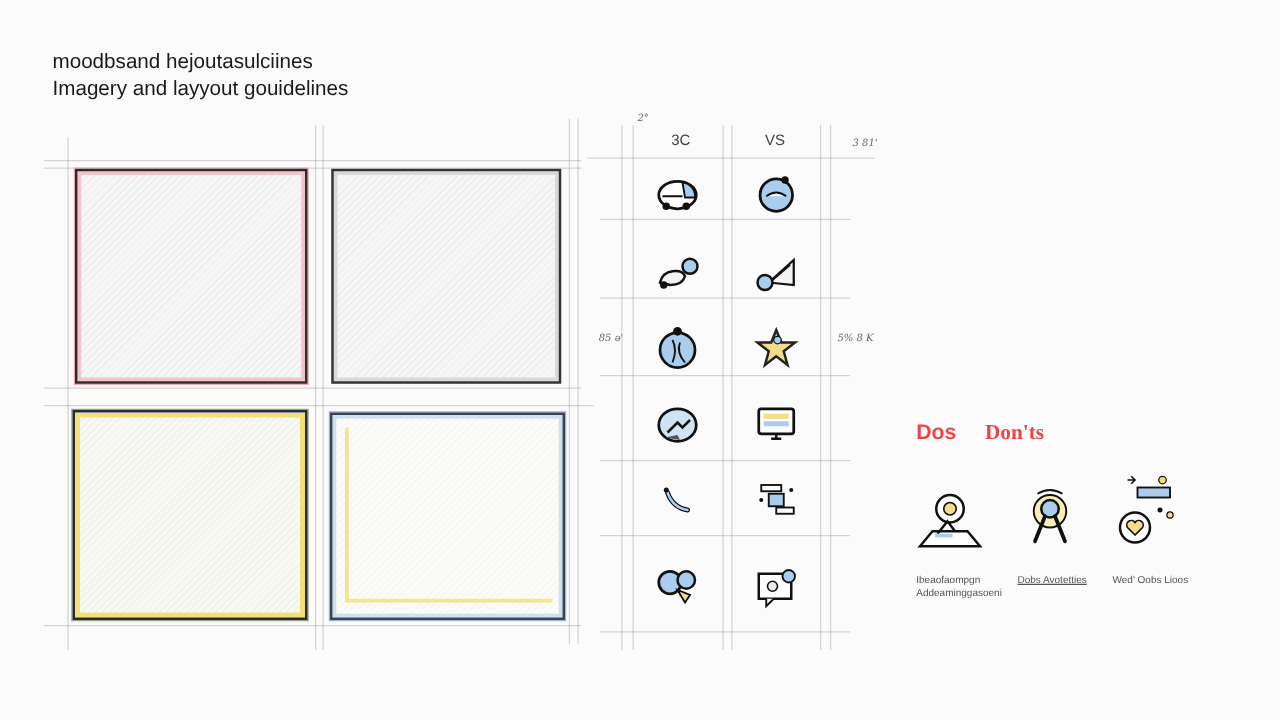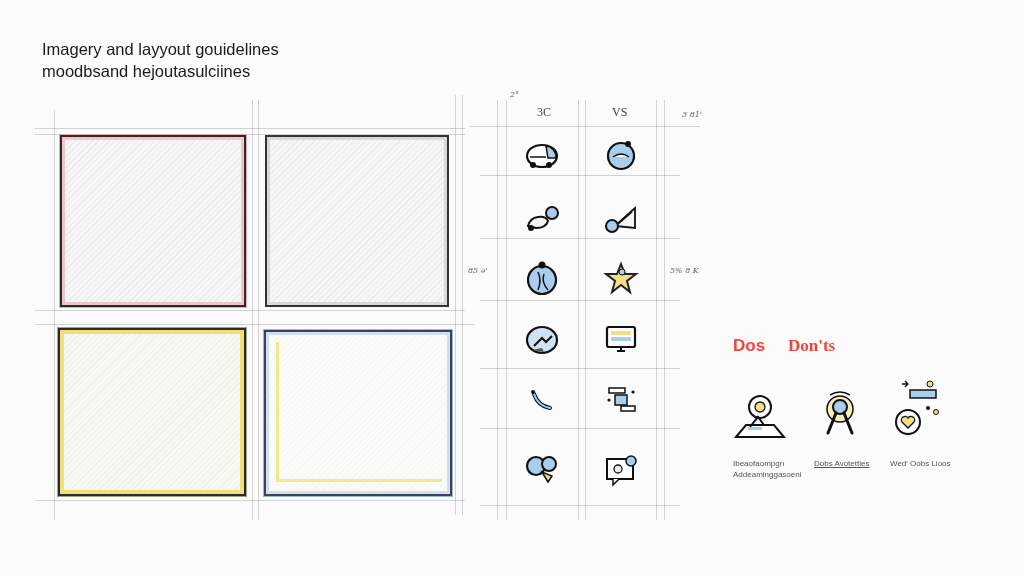--- a/index.html
+++ b/index.html
@@ -14,35 +14,35 @@
     background: repeating-linear-gradient(135deg, rgba(0,0,0,0.045) 0 1px, transparent 1px 4px), #f6f6f6;
   }
   .panel.p-red    { left:60px;  top:135px; width:186px; height:172px; border:2px solid #2b2b2b; box-shadow: inset 0 0 0 3px #f0c4c8, 0 0 0 1px #e9a9b0; }
   .panel.p-grey   { left:265px; top:135px; width:184px; height:172px; border:2px solid #333; box-shadow: inset 0 0 0 3px #d9d9d9; }
   .panel.p-yellow { left:58px;  top:328px; width:188px; height:168px; border:2px solid #2a2a2a; box-shadow: inset 0 0 0 4px #f1e07a, 0 0 0 1px #9aa48a; background: repeating-linear-gradient(135deg, rgba(0,0,0,0.035) 0 1px, transparent 1px 4px), #f9f9f4; }
   .panel.p-blue   { left:264px; top:330px; width:188px; height:166px; border:2px solid #3b4454; box-shadow: inset 0 0 0 3px #cfe0f2, 0 0 0 1px #9fb6d4; background: repeating-linear-gradient(135deg, rgba(0,0,0,0.025) 0 1px, transparent 1px 4px), #fbfbf8; }
   .panel.p-blue::after { content:""; position:absolute; left:10px; top:10px; right:8px; bottom:12px; border-left:3px solid #f3e68f; border-bottom:3px solid #f3e68f; }
   .gl { position:absolute; background:#8a8a8a; opacity:.35; }
   .gl.h { height:1px; }
   .gl.v { width:1px; }
-  .grid-col-label { position:absolute; font-family:Liberation Serif, serif; font-size:12px; color:#444; }
+  .grid-col-label { position:absolute; font-family:Liberation Sans, sans-serif; font-size:12px; color:#444; }
   .note { position:absolute; font-size:8px; color:#666; font-family:"DejaVu Serif", serif; font-style:italic; }
   .icon-cell { position:absolute; width:44px; height:44px; display:flex; align-items:center; justify-content:center; }
   .icon-cell svg { width:40px; height:40px; }
   .dd-header { position:absolute; top:336px; font-weight:bold; font-size:17px; color:#ef4444; }
   .dd-icon { position:absolute; width:60px; height:60px; }
   .dd-icon svg { width:60px; height:60px; }
   .dd-caption { position:absolute; font-size:8px; color:#555; line-height:11px; white-space:nowrap; }
 </style>
 </head>
 <body>
 
 <div class="title">
+  <div>moodbsand hejoutasulciines</div>
   <div>Imagery and layyout gouidelines</div>
-  <div>moodbsand hejoutasulciines</div>
 </div>
 
 <div class="sheet">
 
   <div class="gl h" style="left:35px;top:128px;width:430px;"></div>
   <div class="gl h" style="left:35px;top:134px;width:430px;"></div>
   <div class="gl h" style="left:35px;top:310px;width:430px;"></div>
   <div class="gl h" style="left:35px;top:324px;width:440px;"></div>
   <div class="gl h" style="left:35px;top:500px;width:430px;"></div>
   <div class="gl v" style="left:54px;top:110px;height:410px;"></div>
@@ -67,21 +67,21 @@
   <div class="gl h" style="left:480px;top:238px;width:200px;"></div>
   <div class="gl h" style="left:480px;top:300px;width:200px;"></div>
   <div class="gl h" style="left:480px;top:368px;width:200px;"></div>
   <div class="gl h" style="left:480px;top:428px;width:200px;"></div>
   <div class="gl h" style="left:480px;top:505px;width:200px;"></div>
 
   <div class="grid-col-label" style="left:537px;top:105px;">3C</div>
   <div class="grid-col-label" style="left:612px;top:105px;">VS</div>
   <div class="note" style="left:510px;top:90px;">2°</div>
   <div class="note" style="left:682px;top:110px;">3 81'</div>
-  <div class="note" style="left:468px;top:266px;font-style:italic;">85 ə'</div>
+  <div class="note" style="left:479px;top:266px;font-style:italic;">85 ə'</div>
   <div class="note" style="left:670px;top:266px;">5% 8 K</div>
 
   <div class="icon-cell" style="left:520px;top:133px;">
     <svg viewBox="0 0 40 40">
         <ellipse cx="20" cy="21" rx="15" ry="11" fill="#fff" stroke="#111" stroke-width="2.2"></ellipse>
         <path d="M24 11 a11 11 0 0 1 10 12 l-8 0z" fill="#a9cdec" stroke="#111" stroke-width="1.5"></path>
         <circle cx="11" cy="30" r="3" fill="#111"></circle>
         <circle cx="27" cy="30" r="3" fill="#111"></circle>
         <path d="M8 22 h16" stroke="#111" stroke-width="1.5"></path>
       </svg>

